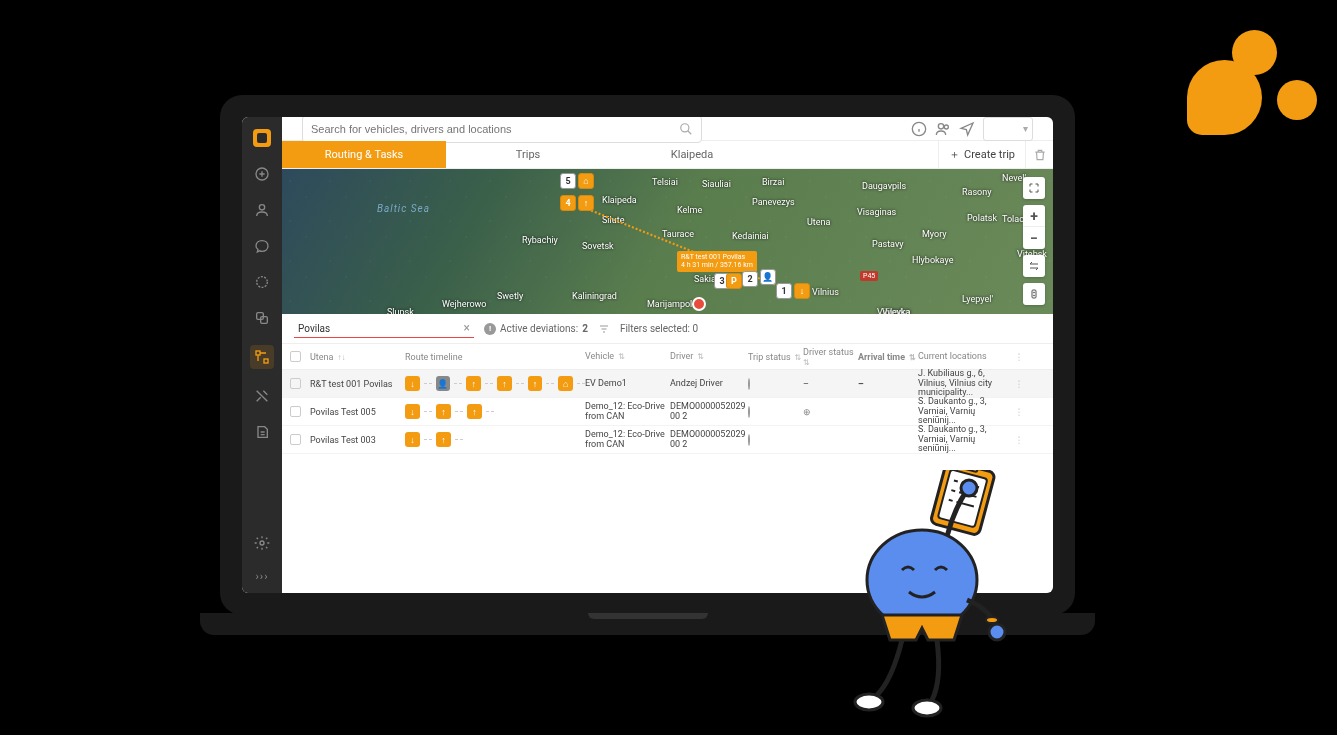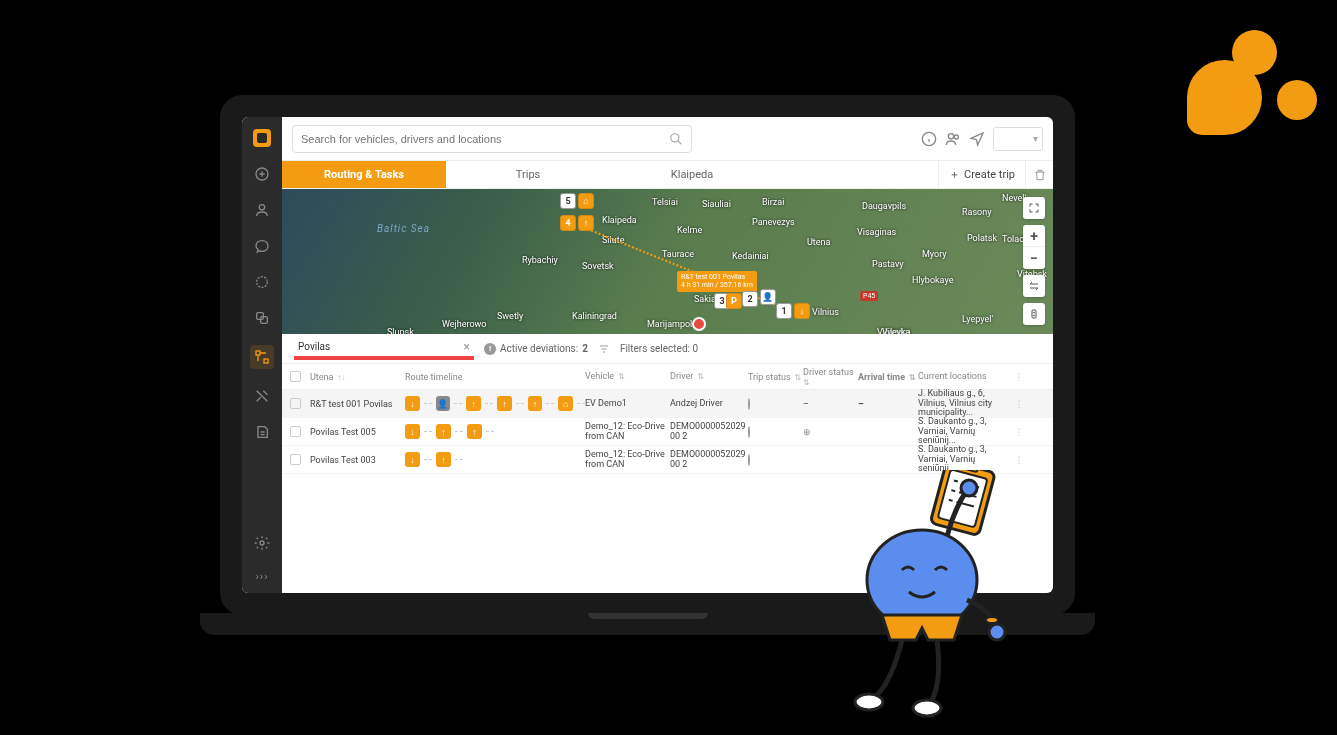--- a/index.html
+++ b/index.html
@@ -17,32 +17,32 @@
 .logo-sb { width: 18px; height: 18px; background: #f39c12; border-radius: 4px; position:relative; }
 .logo-sb::after{content:"";position:absolute;inset:4px;background:#2b2b2b;border-radius:2px;}
 .sb-icon { width: 18px; height: 18px; color: #888; display:flex;align-items:center;justify-content:center; cursor:pointer; }
 .sb-icon.active { color: #f39c12; background:rgba(243,156,18,.15); border-radius:4px; padding:3px; width:24px;height:24px;}
 .sb-spacer { flex:1; }
 .sb-expand { color:#888; font-size:11px; letter-spacing:1px; margin-bottom:10px; cursor:pointer;}
 
 .main { flex:1; display:flex; flex-direction:column; }
 
 
-.topbar { height:44px; display:flex; align-items:center; padding:0 10px; gap:8px; border-bottom:1px solid #eee;}
+.topbar { height:24px; display:flex; align-items:center; padding:0 20px; gap:8px; border-bottom:1px solid #eee;}
 .search-wrap { flex:0 0 400px; display:flex; align-items:center; border:1px solid #ddd; border-radius:4px; height:28px; padding:0 8px; background:#fff;}
 .search-wrap input { border:none; outline:none; flex:1; font-size:11px; color:#666; }
 .search-icon { color:#aaa; }
 .top-gap{flex:1;}
 .top-ico { color:#888; width:16px;height:16px; cursor:pointer;}
 .top-select{ width:50px;height:24px;border:1px solid #ddd;border-radius:3px; display:flex;align-items:center;justify-content:flex-end;padding-right:4px;color:#aaa;font-size:10px;}
 
 
 .tabrow { height:28px; display:flex; align-items:stretch; border-bottom:1px solid #eee; font-size:11px;}
 .tab { flex:1; display:flex;align-items:center;justify-content:center; color:#666; cursor:pointer; max-width:200px;}
-.tab.active { background:#f39c12; color:#fff; font-weight:700; max-width:200px;}
+.tab.active { background:#f39c12; color:#fff; font-weight:400; max-width:200px;}
 .tab-spacer{flex:1;}
 .create-trip { display:flex;align-items:center; gap:4px; padding:0 10px; font-size:11px; color:#444; border-left:1px solid #eee; cursor:pointer;}
 .trash-btn { width:28px; display:flex;align-items:center;justify-content:center; color:#aaa; border-left:1px solid #eee; cursor:pointer;}
 
 
 .map { height:145px; position:relative; overflow:hidden; background:linear-gradient(120deg,#2d4a5c 0%,#3a5f4a 25%,#5a7d4e 50%,#6b8a5a 100%);}
 .map::after{content:"";position:absolute;inset:0;background-image:radial-gradient(circle at 20% 30%,rgba(255,255,255,.03) 1px,transparent 1px),radial-gradient(circle at 60% 70%,rgba(255,255,255,.03) 1px,transparent 1px);background-size:40px 40px;}
 .sea-label{position:absolute;left:95px;top:34px;color:#7ba8c4;font-size:10px;font-style:italic;letter-spacing:1px;}
 .city{position:absolute;color:#fff;font-size:9px;text-shadow:0 0 3px #000;}
 .marker{position:absolute;background:#fff;border:1px solid #999;border-radius:3px;min-width:16px;height:16px;display:flex;align-items:center;justify-content:center;font-size:9px;font-weight:bold;color:#333;padding:0 3px;}
@@ -53,21 +53,21 @@
 .fs-ctrl{top:8px;width:22px;height:22px;display:flex;align-items:center;justify-content:center;color:#555;cursor:pointer;}
 .zoom-ctrl{top:36px;width:22px;}
 .zoom-btn{height:22px;display:flex;align-items:center;justify-content:center;color:#555;font-size:14px;font-weight:bold;cursor:pointer;border-bottom:1px solid #eee;}
 .zoom-btn:last-child{border:none;}
 .layer-ctrl{top:86px;width:22px;height:22px;display:flex;align-items:center;justify-content:center;color:#555;cursor:pointer;}
 .layer-ctrl2{top:114px;width:22px;height:22px;display:flex;align-items:center;justify-content:center;color:#555;cursor:pointer;}
 .pin-red{position:absolute;width:14px;height:14px;background:#e74c3c;border:2px solid #fff;border-radius:50%;}
 
 
 .filterbar{height:30px;display:flex;align-items:center;padding:0 12px;gap:10px;border-bottom:1px solid #eee;font-size:10px;color:#666;}
-.filter-input{display:flex;align-items:center;gap:8px;border-bottom:4px solid #ef4444;padding:2px 4px;width:180px;}
+.filter-input{display:flex;align-items:center;gap:8px;border-bottom:1px solid #ef4444;padding:2px 4px;width:180px;}
 .filter-input span:first-child{flex:1;color:#333;}
 .filter-clear{color:#999;cursor:pointer;font-size:12px;}
 .dev-badge{display:flex;align-items:center;gap:4px;}
 .dev-badge .circ{width:12px;height:12px;background:#999;border-radius:50%;display:flex;align-items:center;justify-content:center;color:#fff;font-size:8px;font-weight:bold;}
 .filt-ico{color:#999;}
 
 
 .tbl{flex:1;overflow:auto;}
 .thdr{display:flex;height:26px;align-items:center;font-size:9px;color:#888;border-bottom:1px solid #eee;padding:0 8px;}
 .thdr .sort-ico{color:#bbb;font-size:8px;margin-left:2px;}

